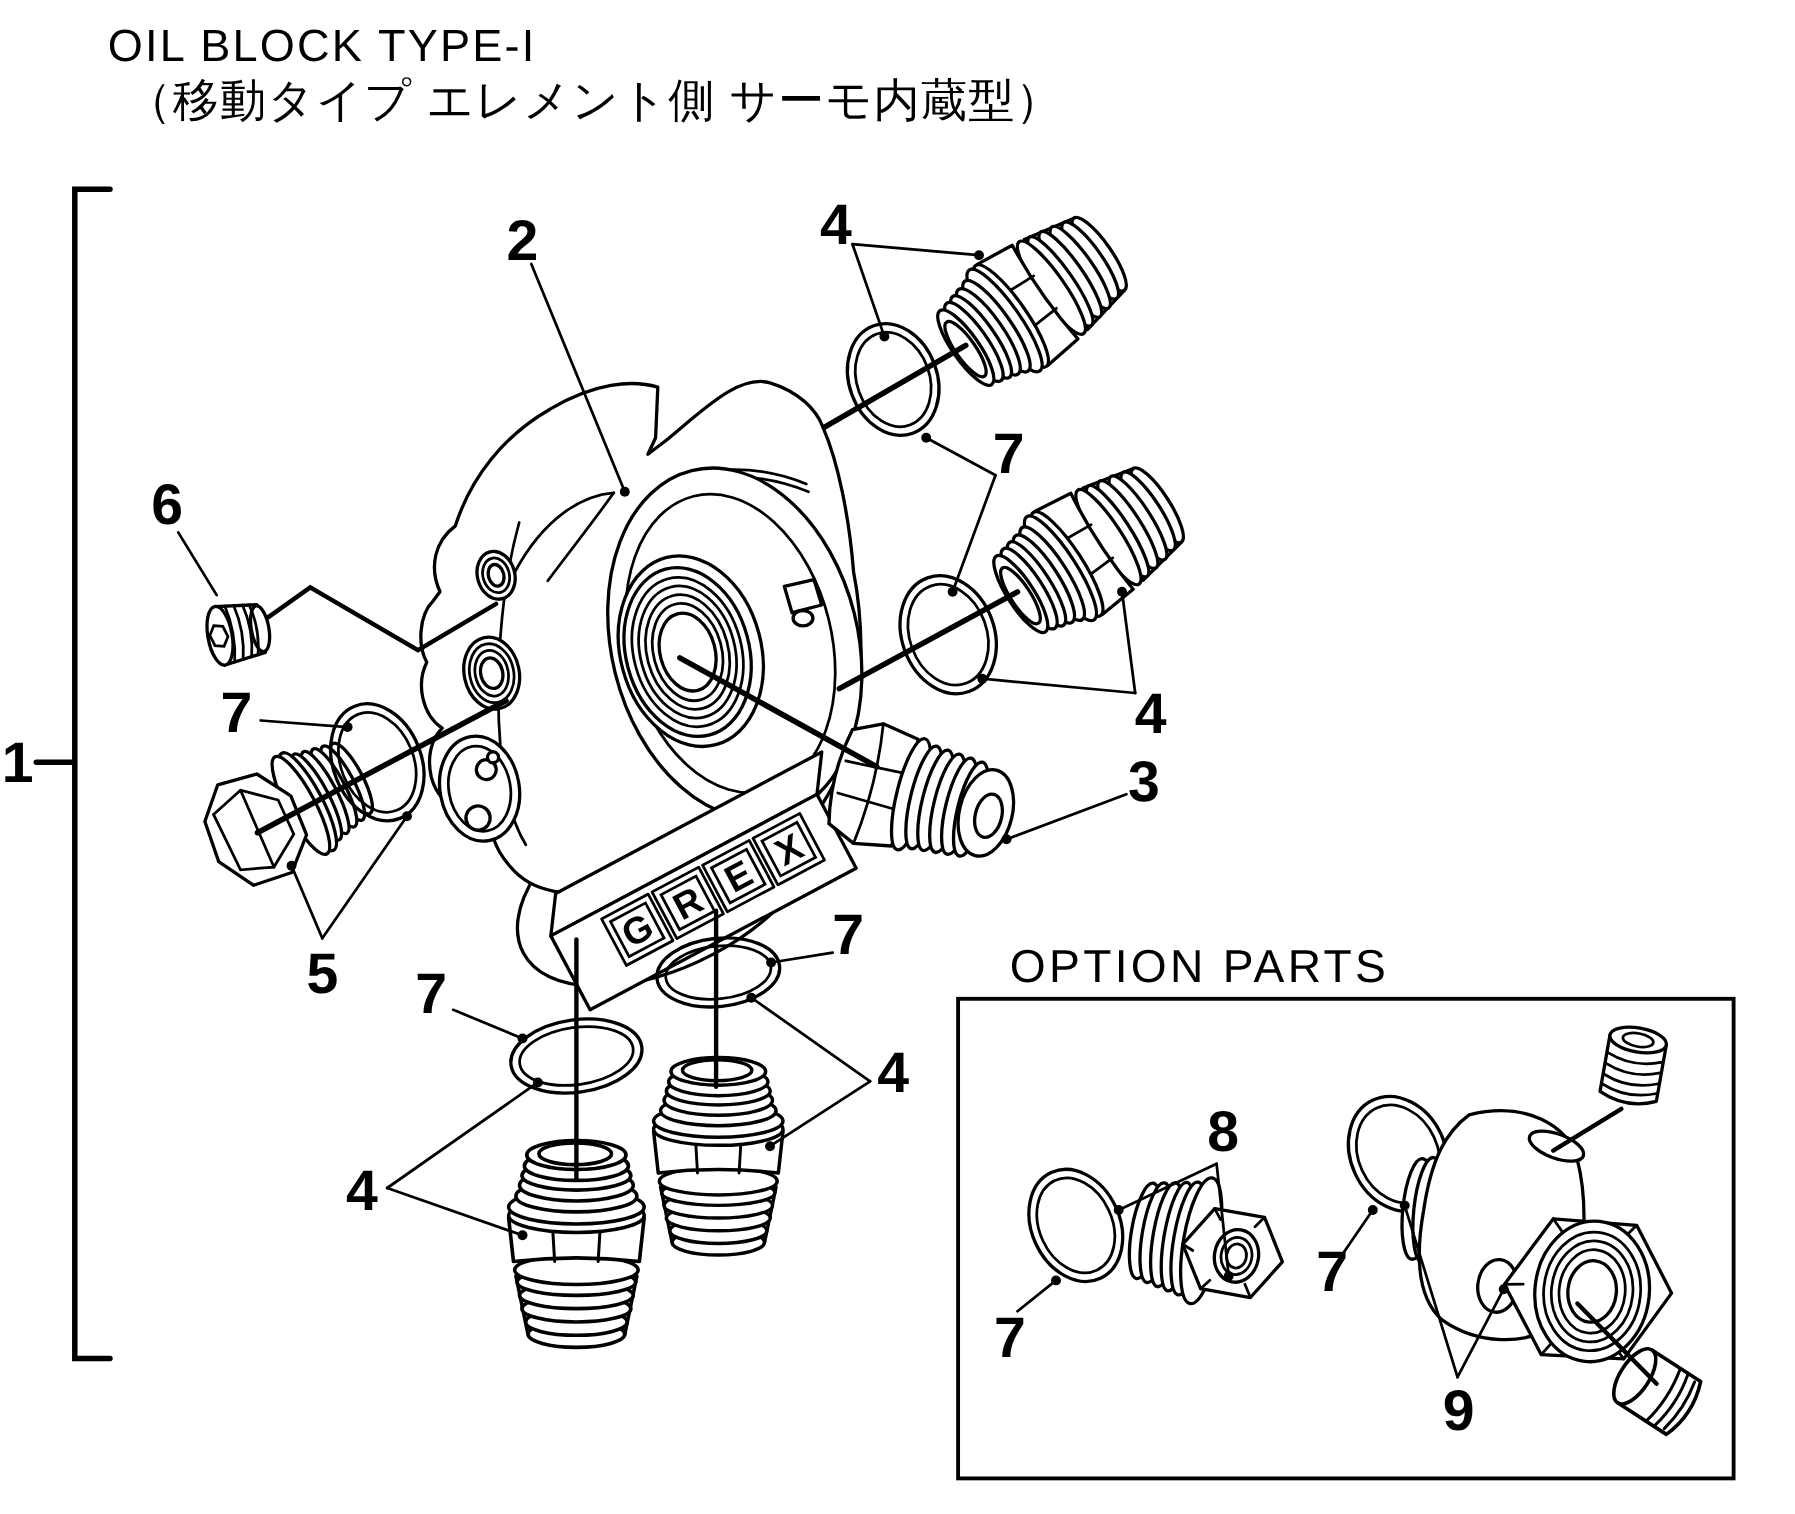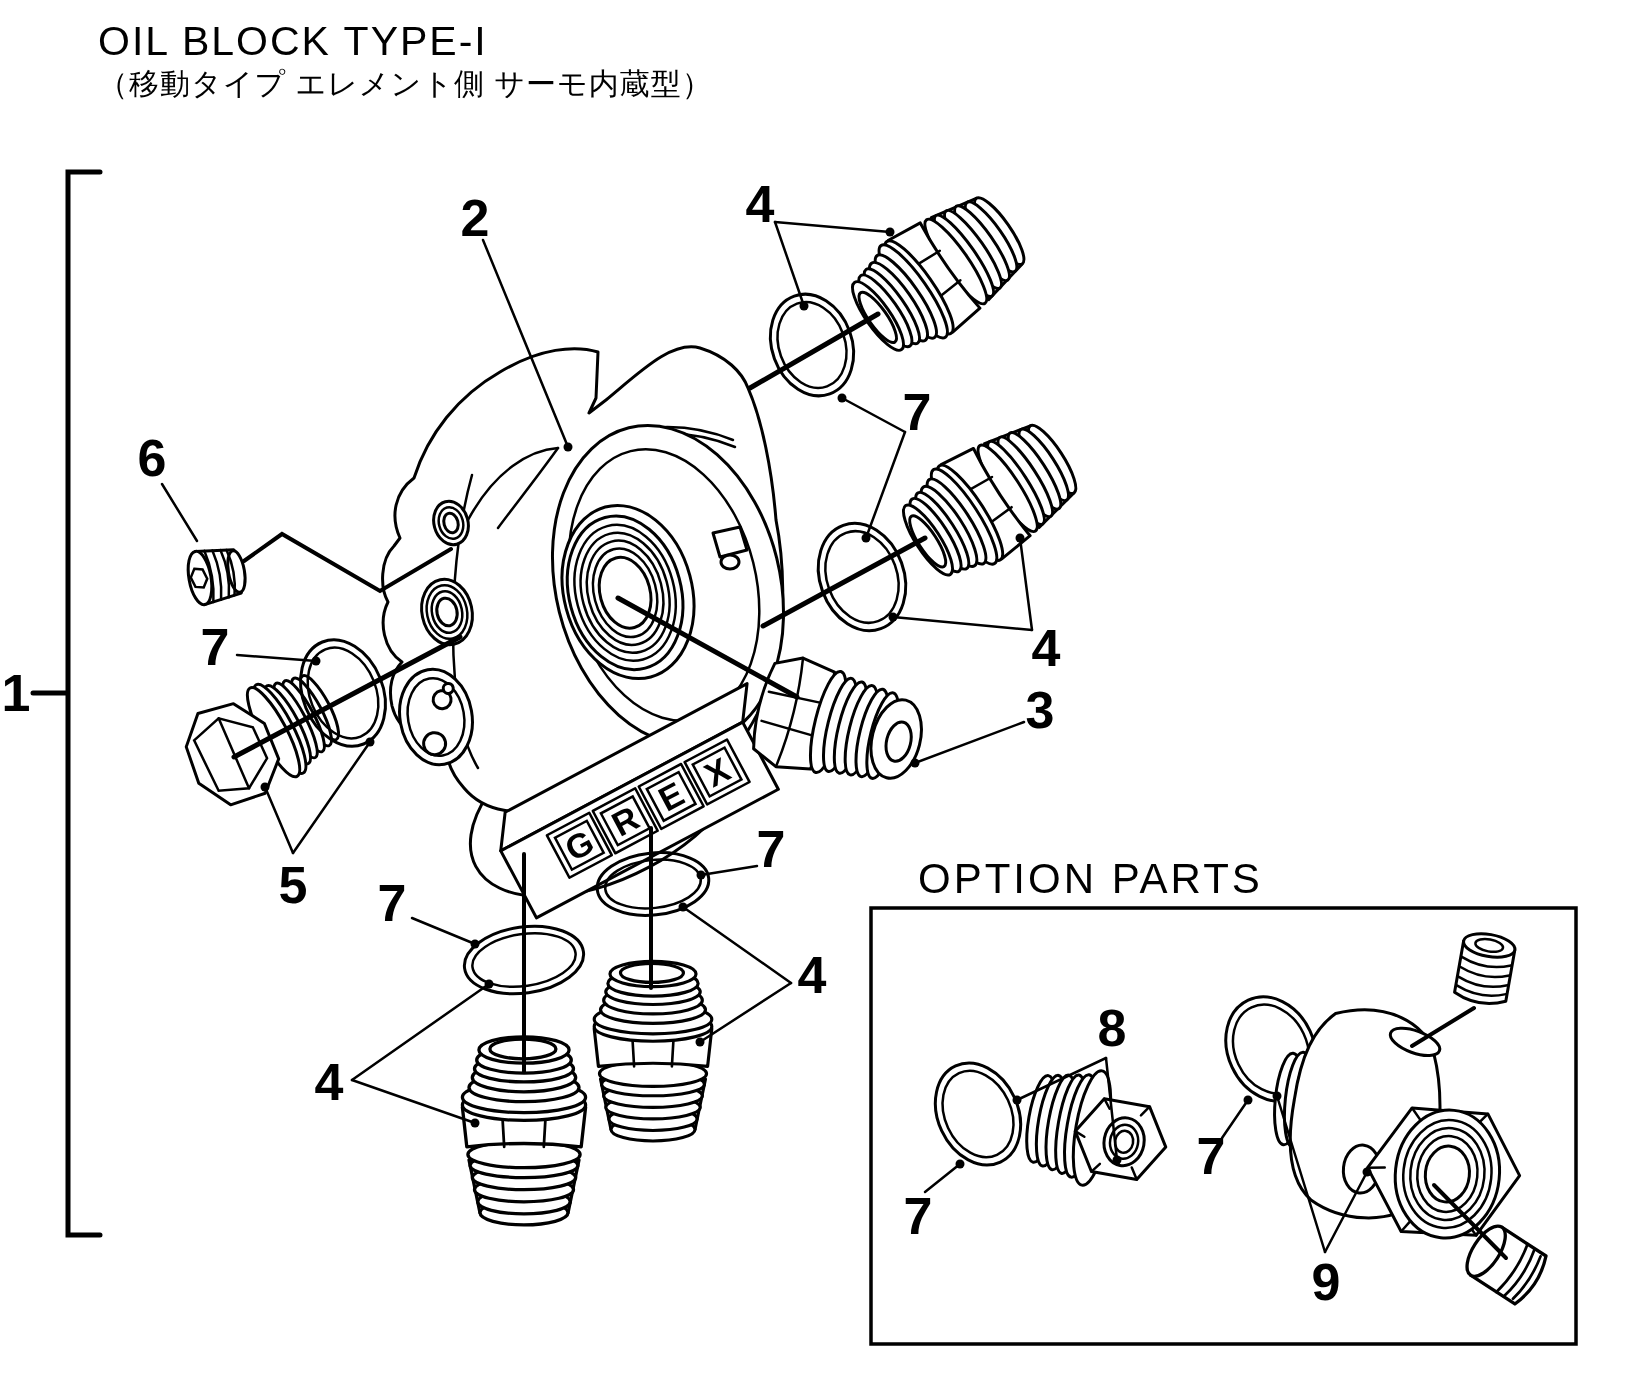--- a/index.html
+++ b/index.html
@@ -1,20 +1,20 @@
 <!DOCTYPE html>
 <html><head>
 <meta charset="utf-8">
 <style>
   html,body { margin:0; padding:0; background:#ffffff; }
   .stage { position:relative; width:1632px; height:1376px; background:#fff; overflow:hidden;
            font-family:"Liberation Sans", sans-serif; }
   .title-block { position:absolute; left:98px; top:18px; color:#000; }
   .title-line1 { font-size:41px; letter-spacing:2px; line-height:1.15; font-family:"Liberation Sans", sans-serif; }
-  .title-line2 { font-size:30px; letter-spacing:1px; line-height:1.25; font-family:"Liberation Sans", sans-serif; }
+  .title-line2 { font-size:42px; letter-spacing:1px; line-height:1.25; font-family:"Liberation Sans", sans-serif;margin-left:16px; }
   svg { position:absolute; left:0; top:0; }
   
   .f   { fill:#ffffff; stroke:#000000; stroke-width:3;   stroke-linejoin:round; }
   .f2  { fill:#ffffff; stroke:#000000; stroke-width:2.5; stroke-linejoin:round; }
   .ln  { fill:none;    stroke:#000000; stroke-width:3;   stroke-linecap:round; }
   .ln2 { fill:none;    stroke:#000000; stroke-width:2.5; stroke-linecap:round; }
   .ld  { fill:none;    stroke:#000000; stroke-width:2.5; stroke-linecap:round; }
   .ax  { fill:none;    stroke:#000000; stroke-width:5;   stroke-linecap:round; }
   .ax2 { fill:none;    stroke:#000000; stroke-width:4;   stroke-linecap:round; }
   .dot { fill:#000000; stroke:none; }

